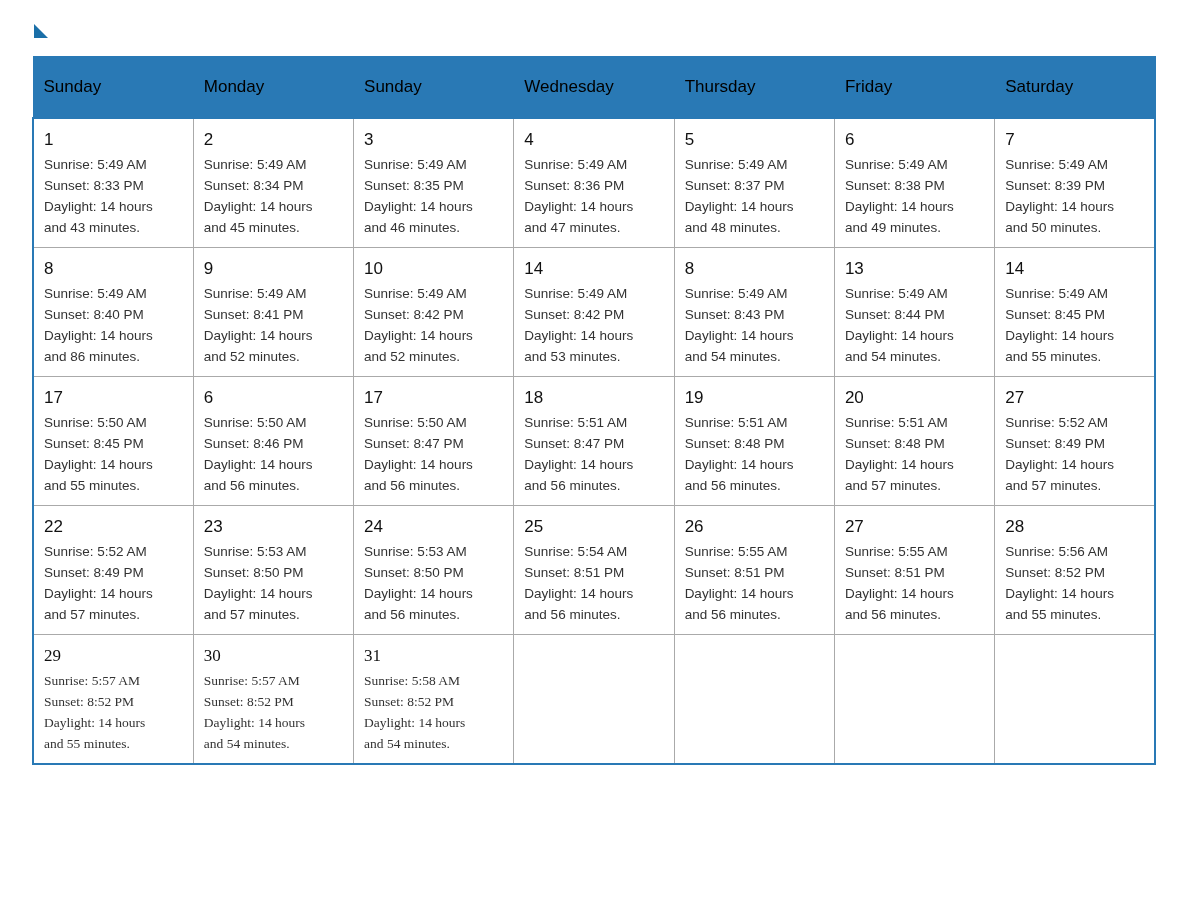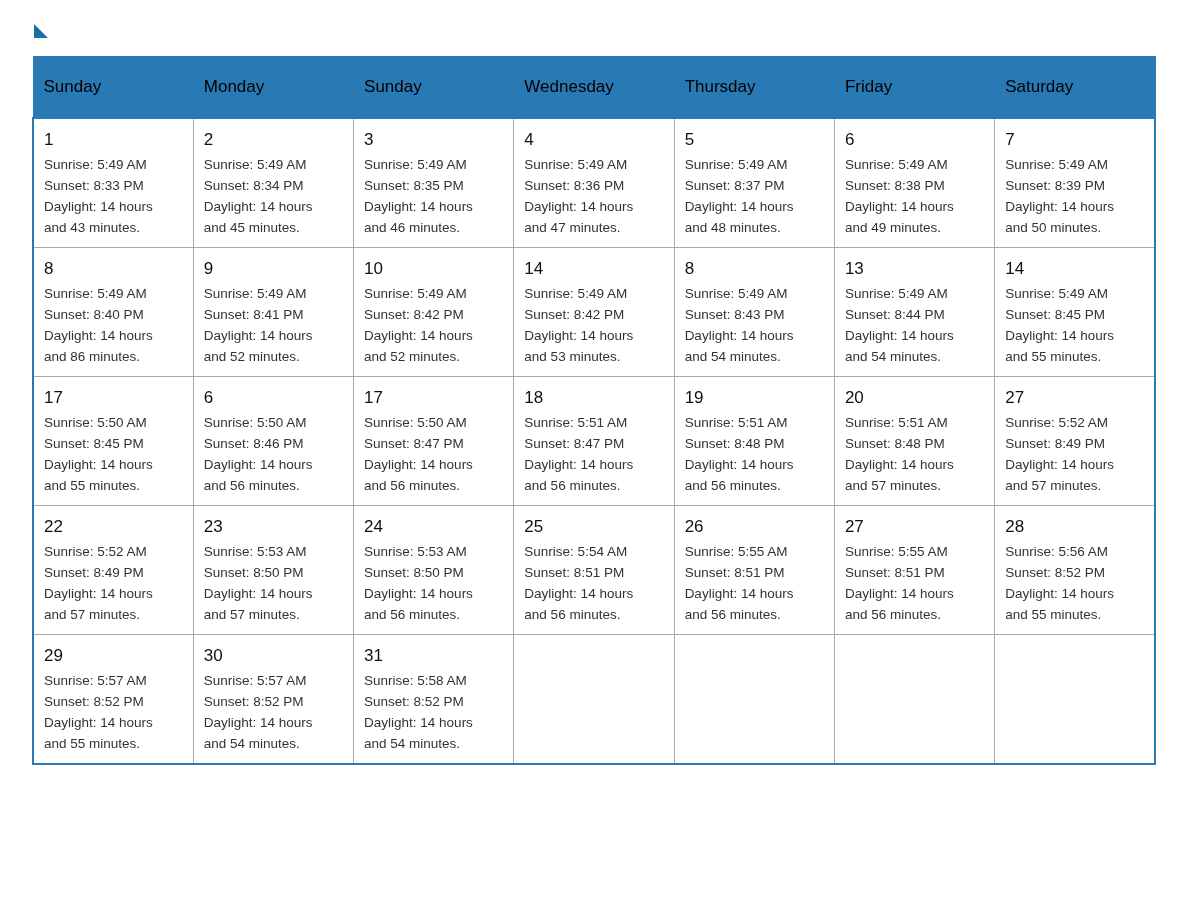--- a/index.html
+++ b/index.html
@@ -95,20 +95,21 @@
       border-top: 2px solid #2979b5;
     }
     tbody tr td:first-child {
       border-left: 2px solid #2979b5;
     }
     tbody tr td:last-child {
       border-right: 2px solid #2979b5;
     }
     tbody tr:last-child td {
       border-bottom: 2px solid #2979b5;
+      font-family: Liberation Serif, serif;
     }
     .empty-cell {
       background: #fff;
     }
   </style>
 </head>
 <body>
 
 <div class="header">
   <div class="logo">

